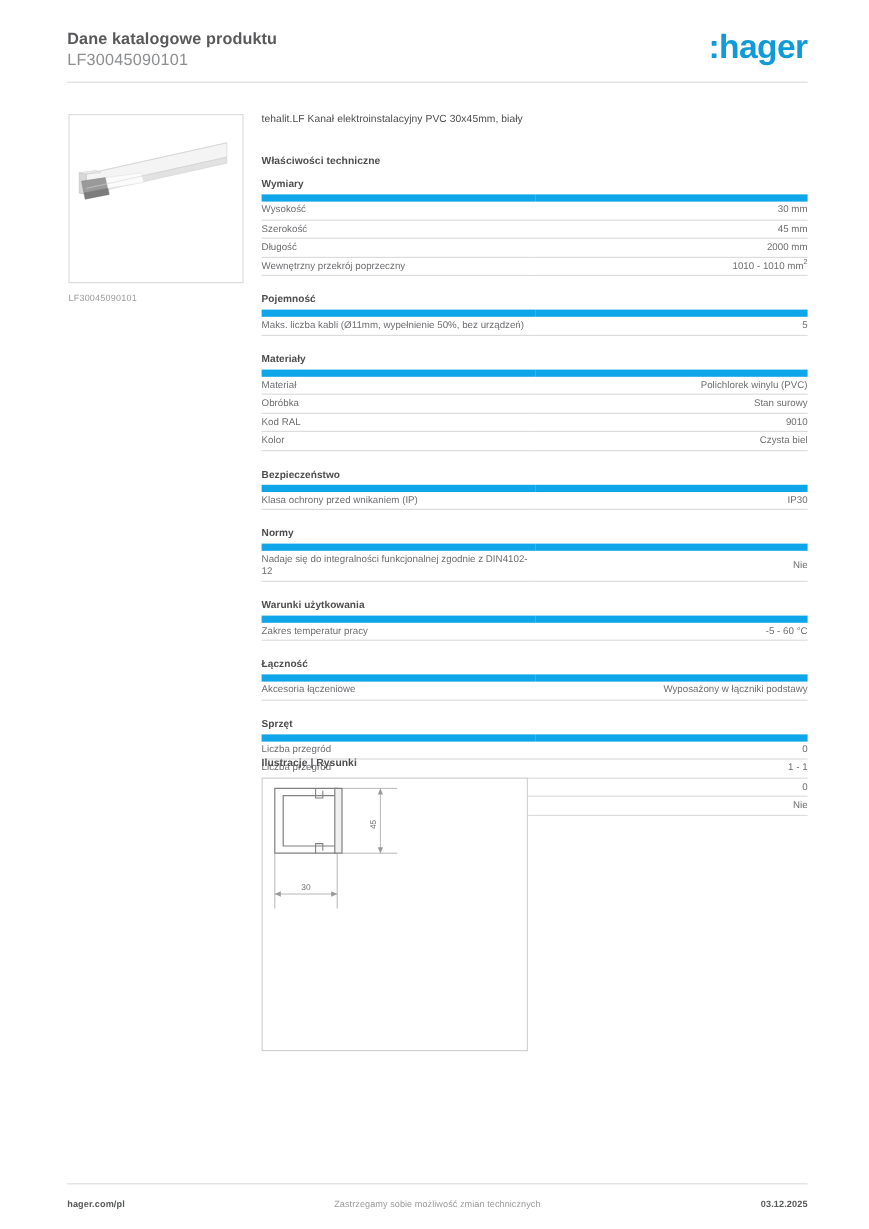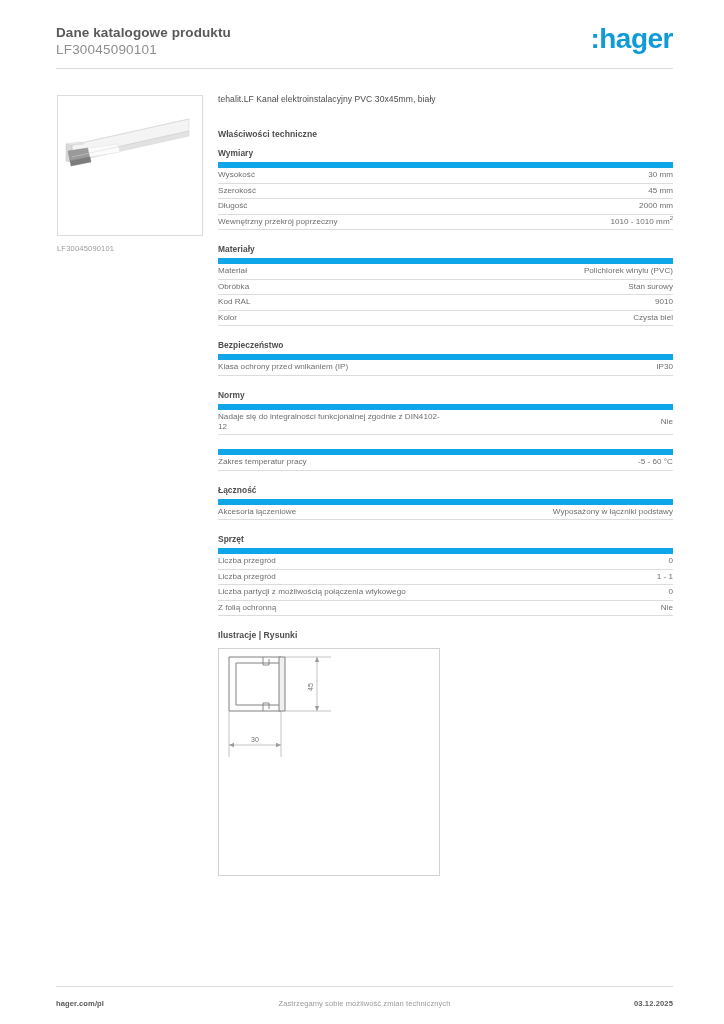--- a/index.html
+++ b/index.html
@@ -254,20 +254,31 @@
                 <td>2000 mm</td>
               </tr>
               <tr>
                 <td>Wewnętrzny przekrój poprzeczny</td>
                 <td>1010 - 1010 mm<sup>2</sup></td>
               </tr>
             </tbody>
           </table>
         </div>
         <div class="spec-group">
+          <div class="block-title">Pojemność</div>
+          <table class="spec-table">
+            <tbody>
+              <tr>
+                <td>Maks. liczba kabli (Ø11mm, wypełnienie 50%, bez urządzeń)</td>
+                <td>5</td>
+              </tr>
+            </tbody>
+          </table>
+        </div>
+        <div class="spec-group">
           <div class="block-title">Materiały</div>
           <table class="spec-table">
             <tbody>
               <tr>
                 <td>Materiał</td>
                 <td>Polichlorek winylu (PVC)</td>
               </tr>
               <tr>
                 <td>Obróbka</td>
                 <td>Stan surowy</td>
@@ -299,20 +310,21 @@
           <table class="spec-table">
             <tbody>
               <tr>
                 <td>Nadaje się do integralności funkcjonalnej zgodnie z DIN4102-12</td>
                 <td>Nie</td>
               </tr>
             </tbody>
           </table>
         </div>
         <div class="spec-group">
+          <div class="block-title">Warunki użytkowania</div>
           <table class="spec-table">
             <tbody>
               <tr>
                 <td>Zakres temperatur pracy</td>
                 <td>-5 - 60 °C</td>
               </tr>
             </tbody>
           </table>
         </div>
         <div class="spec-group">

